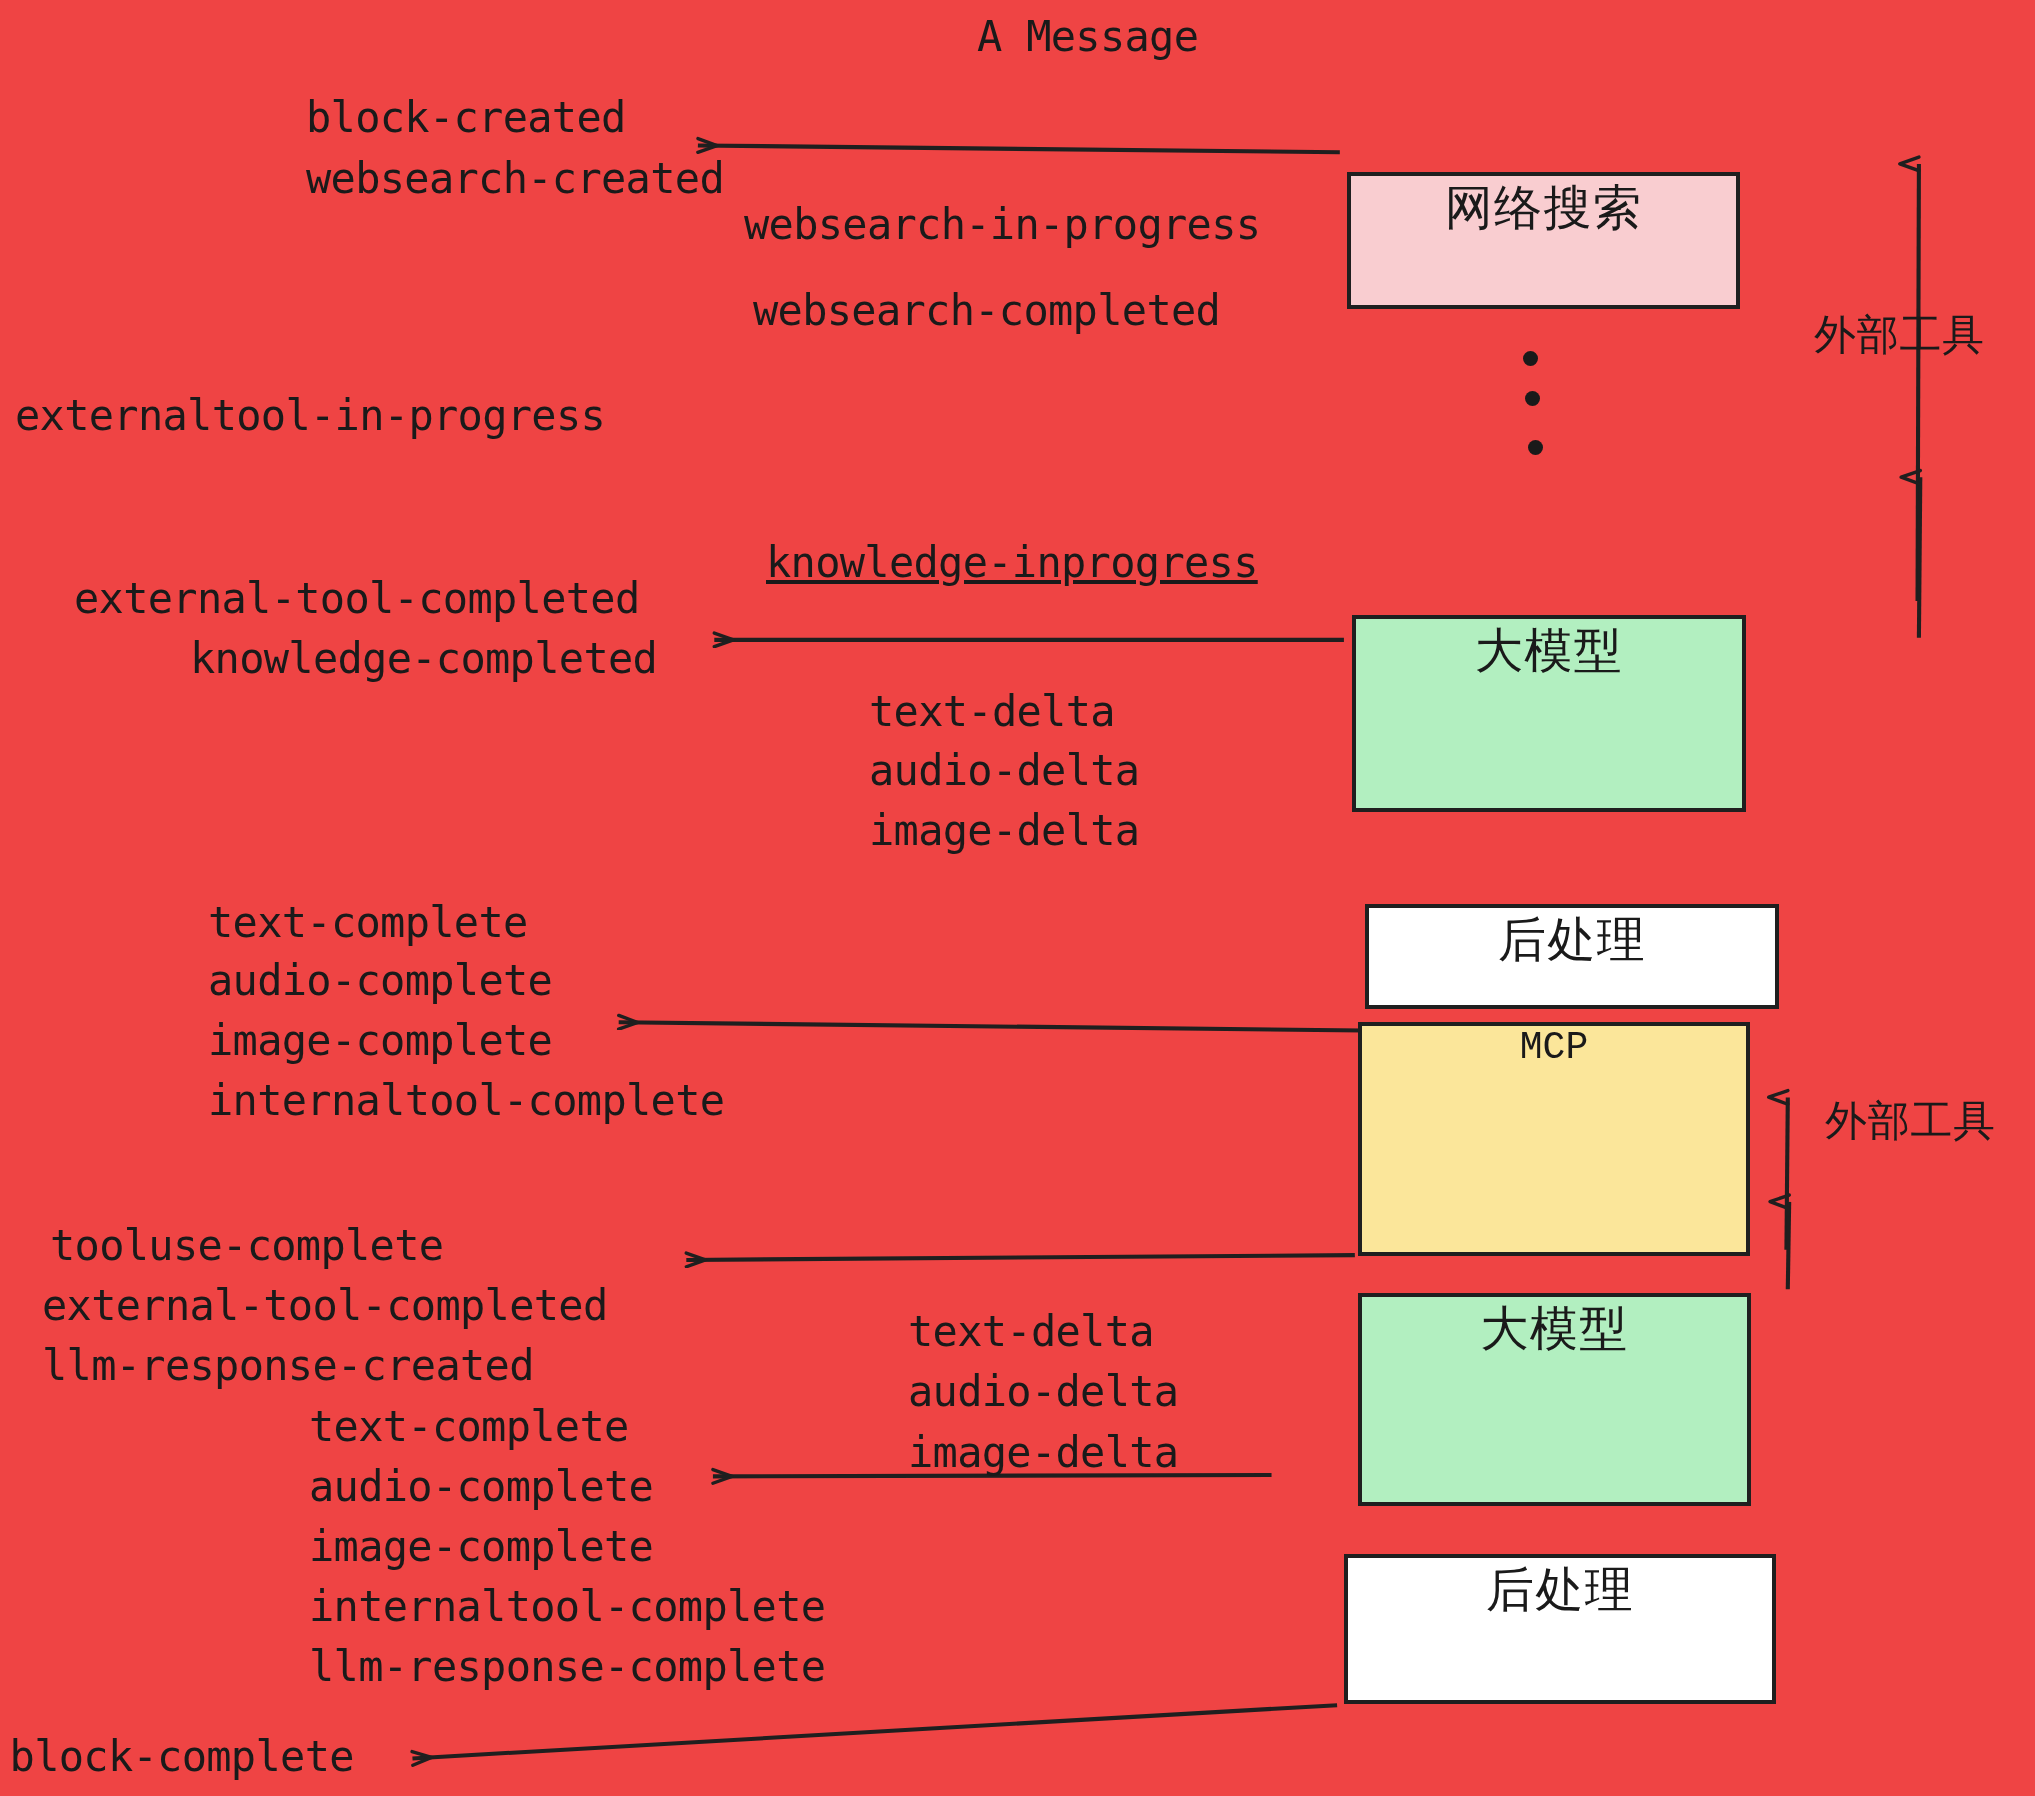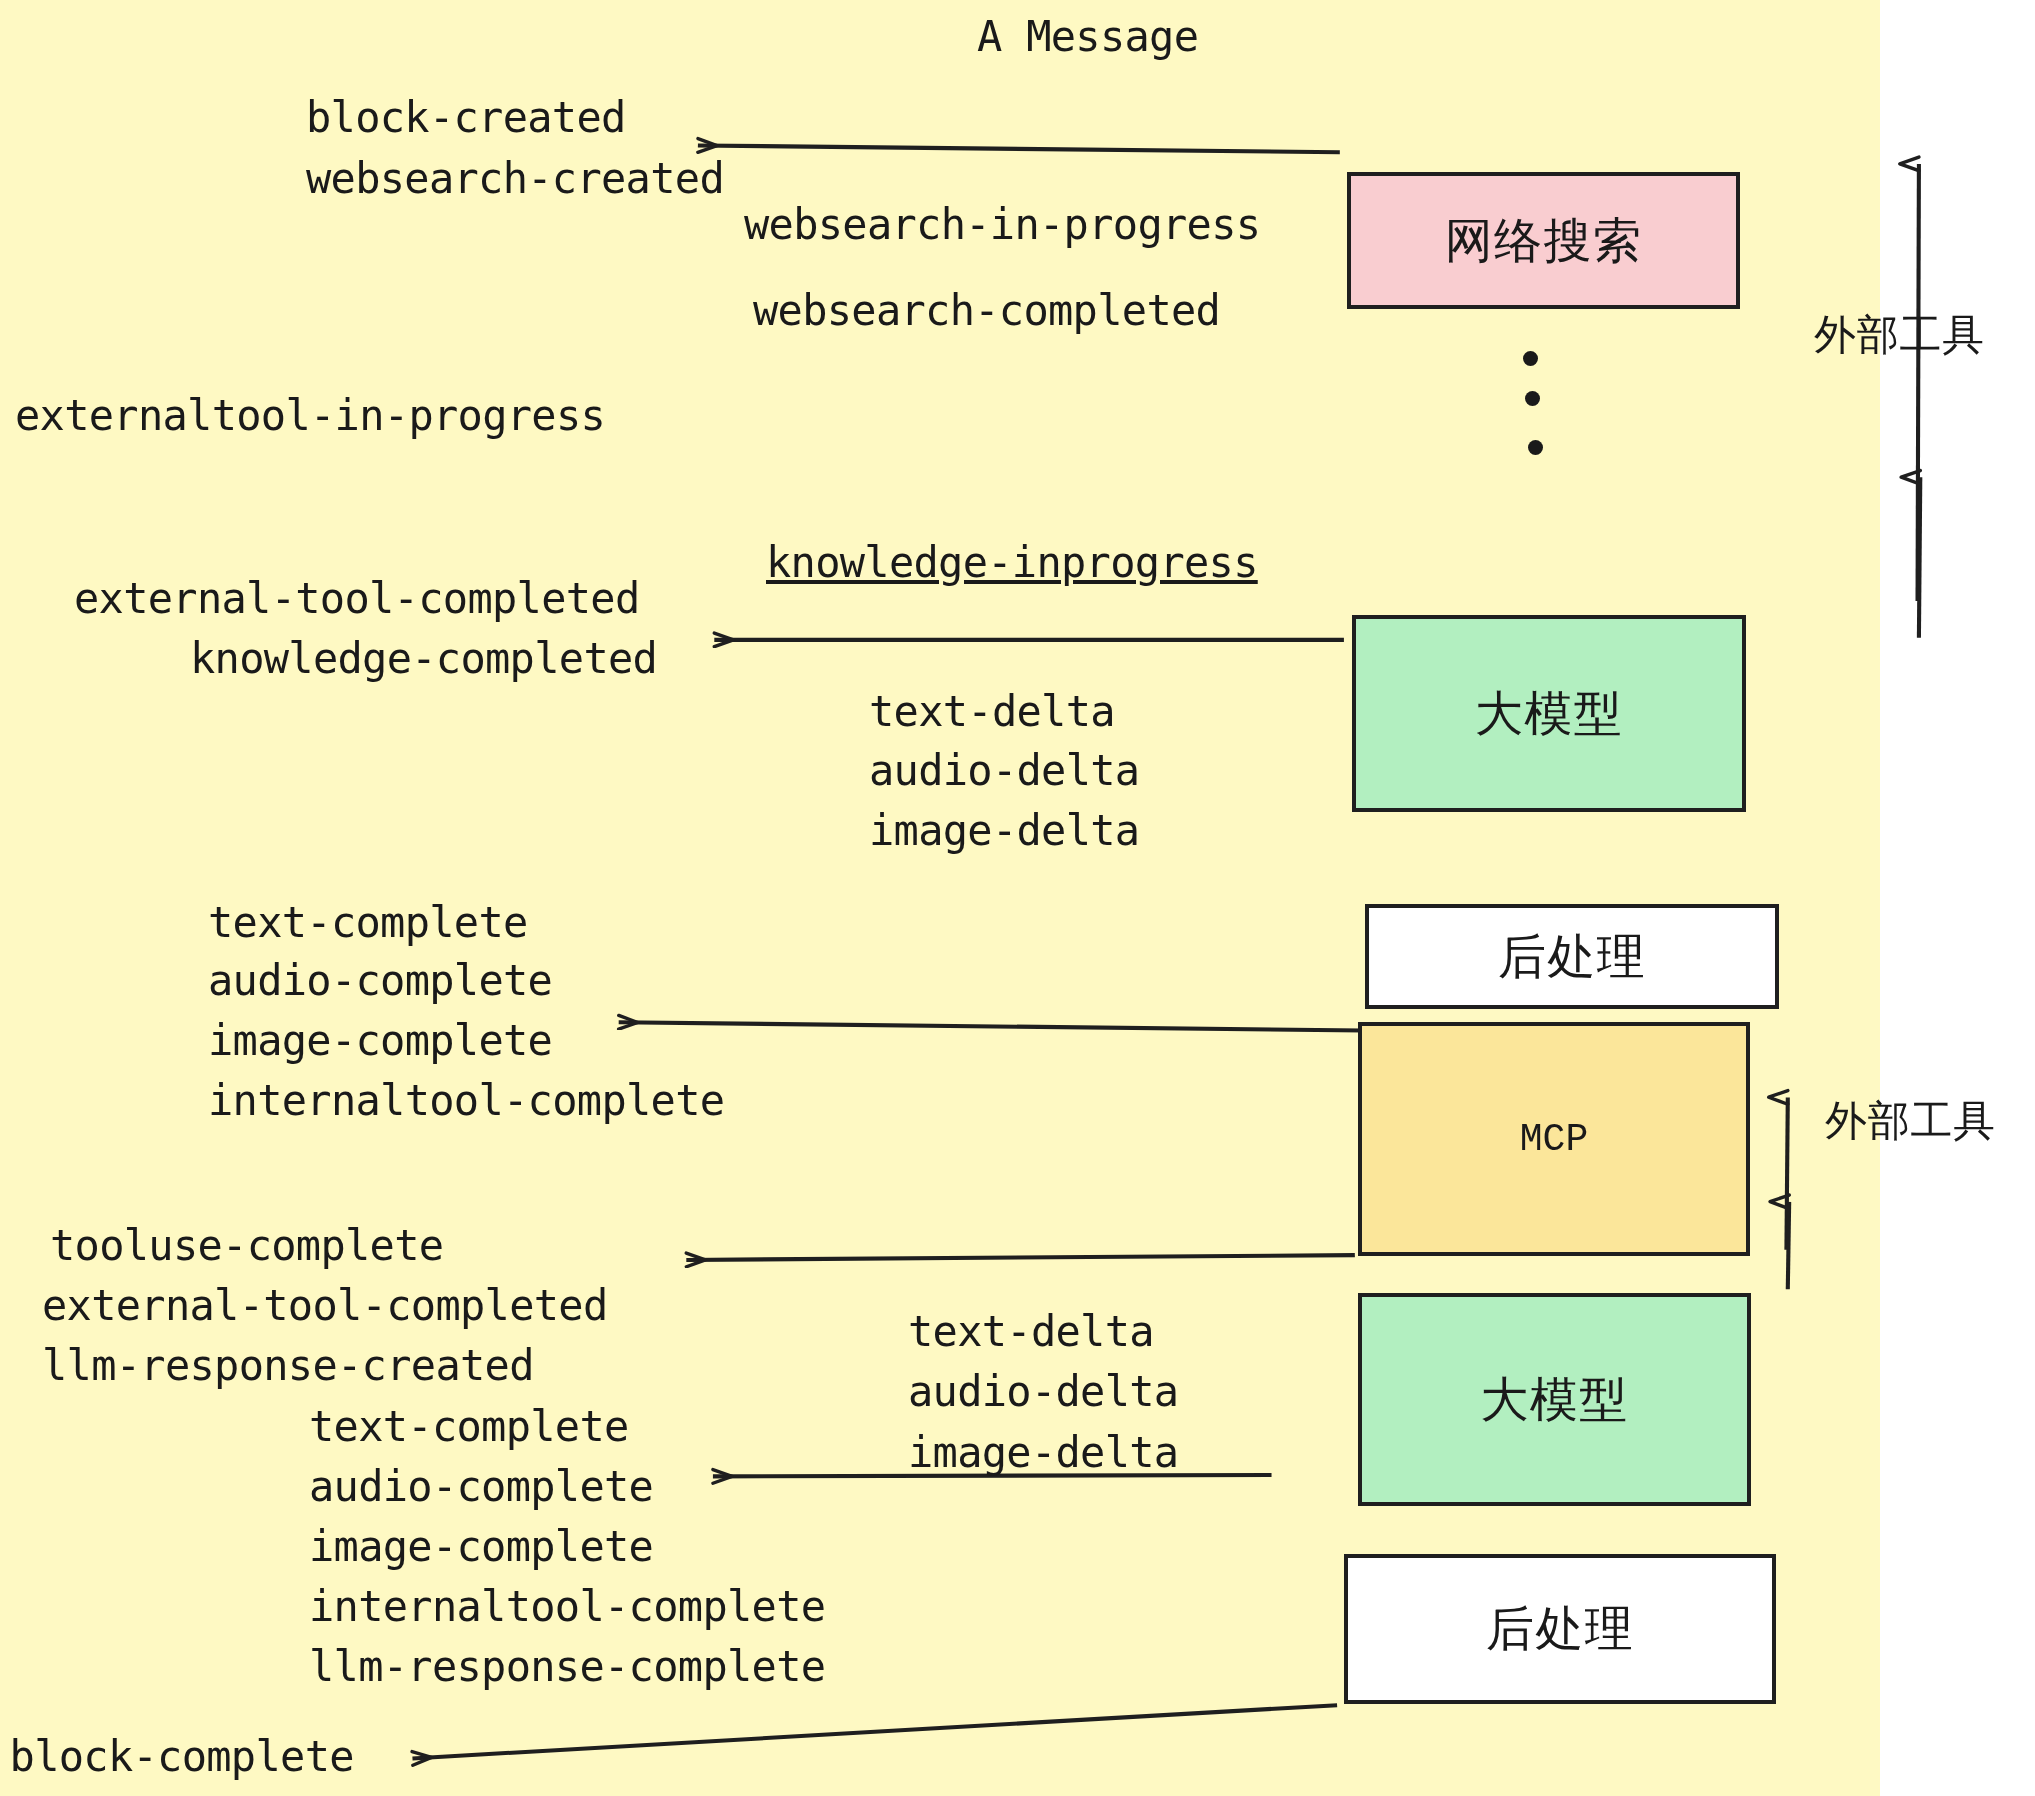--- a/index.html
+++ b/index.html
@@ -8,23 +8,23 @@
     background: #ffffff;
   }
   body {
     width: 2035px;
     height: 1796px;
     font-family: "DejaVu Sans Mono", "Liberation Mono", monospace;
     overflow: hidden;
   }
   #canvas {
     position: relative;
-    width: 1880px;
+    width: 2035px;
     height: 1796px;
-    background: #fef9c3;
+    background: #ef4444;
   }
   svg.layer {
     position: absolute;
     left: 0;
     top: 0;
     width: 2035px;
     height: 1796px;
     pointer-events: none;
   }
   .evt {
@@ -42,21 +42,21 @@
     font-family: "DejaVu Sans Mono", "Liberation Mono", monospace;
     font-size: 42px;
     color: #1a1a1a;
     letter-spacing: -0.7px;
   }
   .nodebox {
     position: absolute;
     box-sizing: border-box;
     border: 4.1px solid #1f1f1f;
     display: flex;
-    align-items: center;
+    align-items: flex-start;
     justify-content: center;
   }
   .nodebox .node-label {
     font-family: "DejaVu Sans", "Liberation Sans", sans-serif;
     font-size: 48px;
     color: #1a1a1a;
     letter-spacing: 1.4px;
   }
   .nodebox .node-label.latin {
     font-family: Liberation Mono, monospace;

